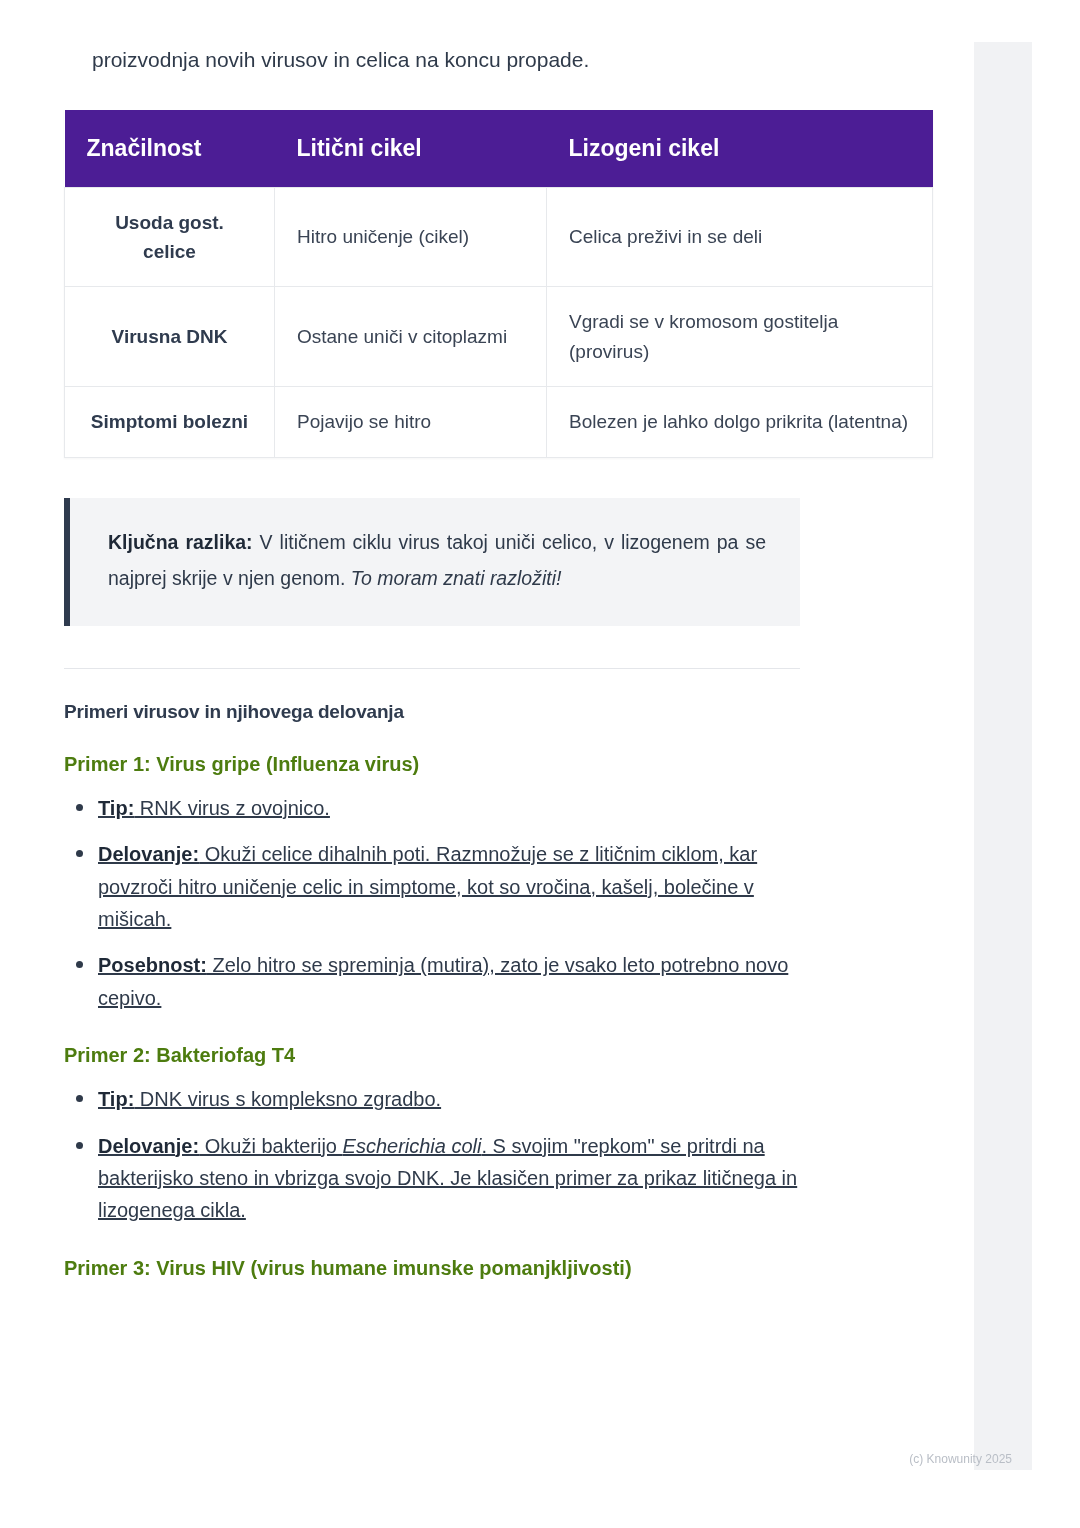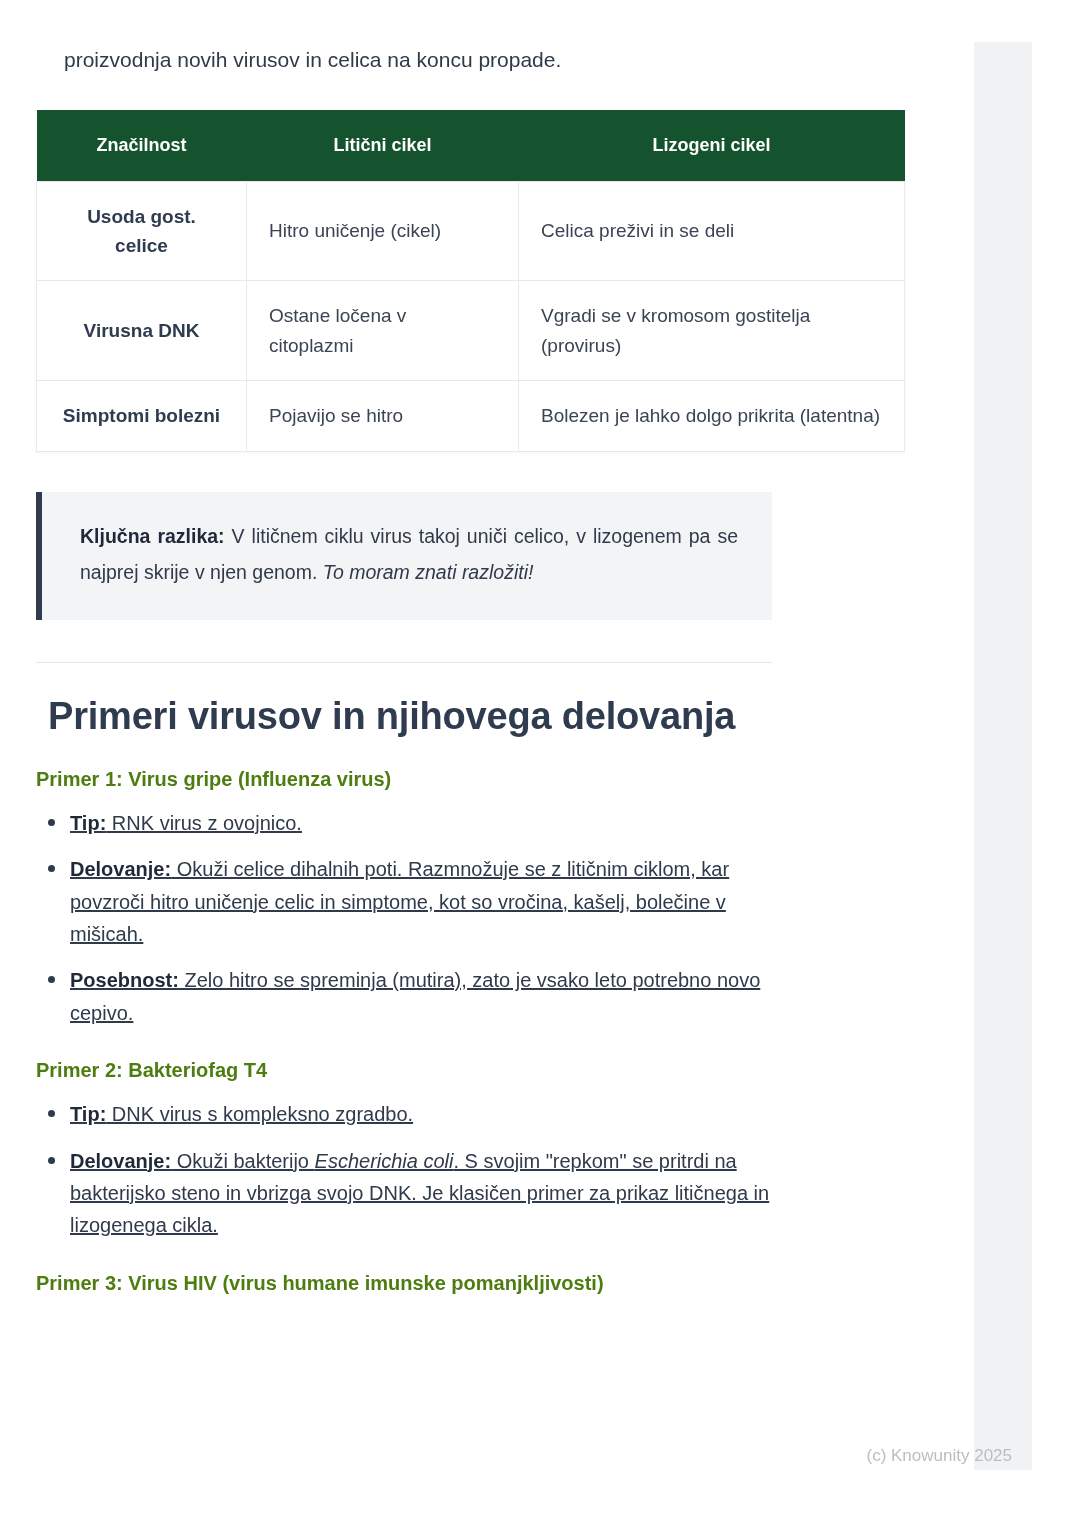--- a/index.html
+++ b/index.html
@@ -34,43 +34,43 @@
     top: 42px;
     right: 106px;
     width: 8px;
     height: 1428px;
     background: #ffffff;
   }
   .content {
     position: relative;
     width: 760px;
     margin: 0;
-    padding: 44px 0 0 36px;
+    padding: 44px 0 0 64px;
     box-sizing: content-box;
   }
   .intro-line {
     font-size: 21px;
     line-height: 1.5;
     color: #2f3a4a;
     margin: 0 0 34px 28px;
   }
 
   
   table.cycles {
     border-collapse: collapse;
     width: 736px;
     margin: 0 0 0 0;
     table-layout: fixed;
     box-shadow: 0 1px 2px rgba(0,0,0,0.04);
   }
   table.cycles thead th {
-    background: #14532d;
+    background: #4c1d95;
     color: #ffffff;
-    text-align: center;
-    font-size: 18px;
+    text-align: left;
+    font-size: 23px;
     font-weight: bold;
     padding: 25px 22px;
     border: none;
   }
   table.cycles thead th.col0 { width: 166px; }
   table.cycles thead th.col1 { width: 228px; }
   table.cycles thead th.col2 { width: 342px; }
   table.cycles td {
     border: 1px solid #e7e9ec;
     padding: 20px 22px;
@@ -103,24 +103,24 @@
   .callout i { font-style: italic; }
 
   .divider {
     width: 736px;
     height: 1px;
     background: #e4e6ea;
     margin: 42px 0 0 0;
   }
 
   h2.section-title {
-    font-size: 38px;
+    font-size: 19px;
     font-weight: bold;
     color: #2f3b4e;
-    margin: 32px 0 24px 12px;
+    margin: 32px 0 24px 0;
     letter-spacing: -0.2px;
   }
   h3.example-title {
     font-size: 20px;
     font-weight: bold;
     color: #4d7c0f;
     margin: 30px 0 16px 0;
   }
   ul.bullets {
     margin: 0 0 0 0;
@@ -147,21 +147,21 @@
     border-radius: 50%;
     background: #2f3a4a;
   }
   ul.bullets li b { font-weight: bold; color: #1f2937; }
   ul.bullets li i { font-style: italic; }
 
   .watermark {
     position: absolute;
     right: 68px;
     bottom: 62px;
-    font-size: 17px;
+    font-size: 12px;
     color: #b9bec6;
   }
 </style>
 </head>
 <body>
 
 <div class="page">
 
   <div class="scroll-rail"></div>
   <div class="scroll-thumb"></div>
@@ -179,21 +179,21 @@
         </tr>
       </thead>
       <tbody>
         <tr>
           <td class="feature">Usoda gost. celice</td>
           <td>Hitro uničenje (cikel)</td>
           <td>Celica preživi in se deli</td>
         </tr>
         <tr>
           <td class="feature">Virusna DNK</td>
-          <td>Ostane ločena v citoplazmi</td>
+          <td>Ostane uniči v citoplazmi</td>
           <td>Vgradi se v kromosom gostitelja (provirus)</td>
         </tr>
         <tr>
           <td class="feature">Simptomi bolezni</td>
           <td>Pojavijo se hitro</td>
           <td>Bolezen je lahko dolgo prikrita (latentna)</td>
         </tr>
       </tbody>
     </table>
 

